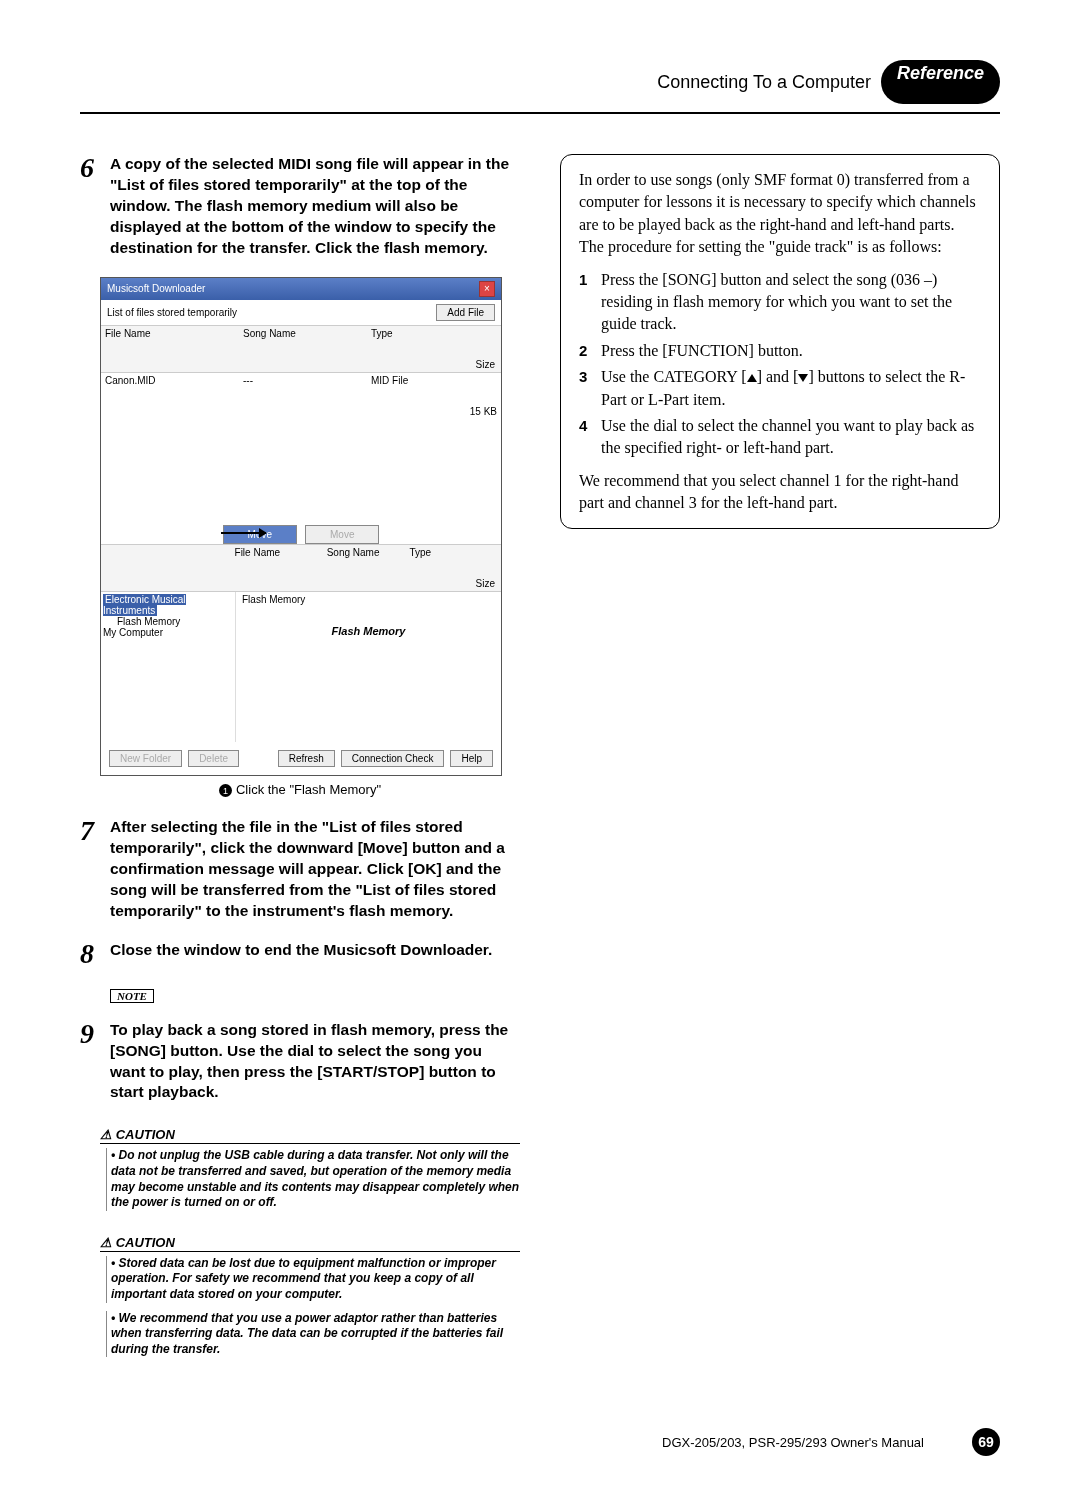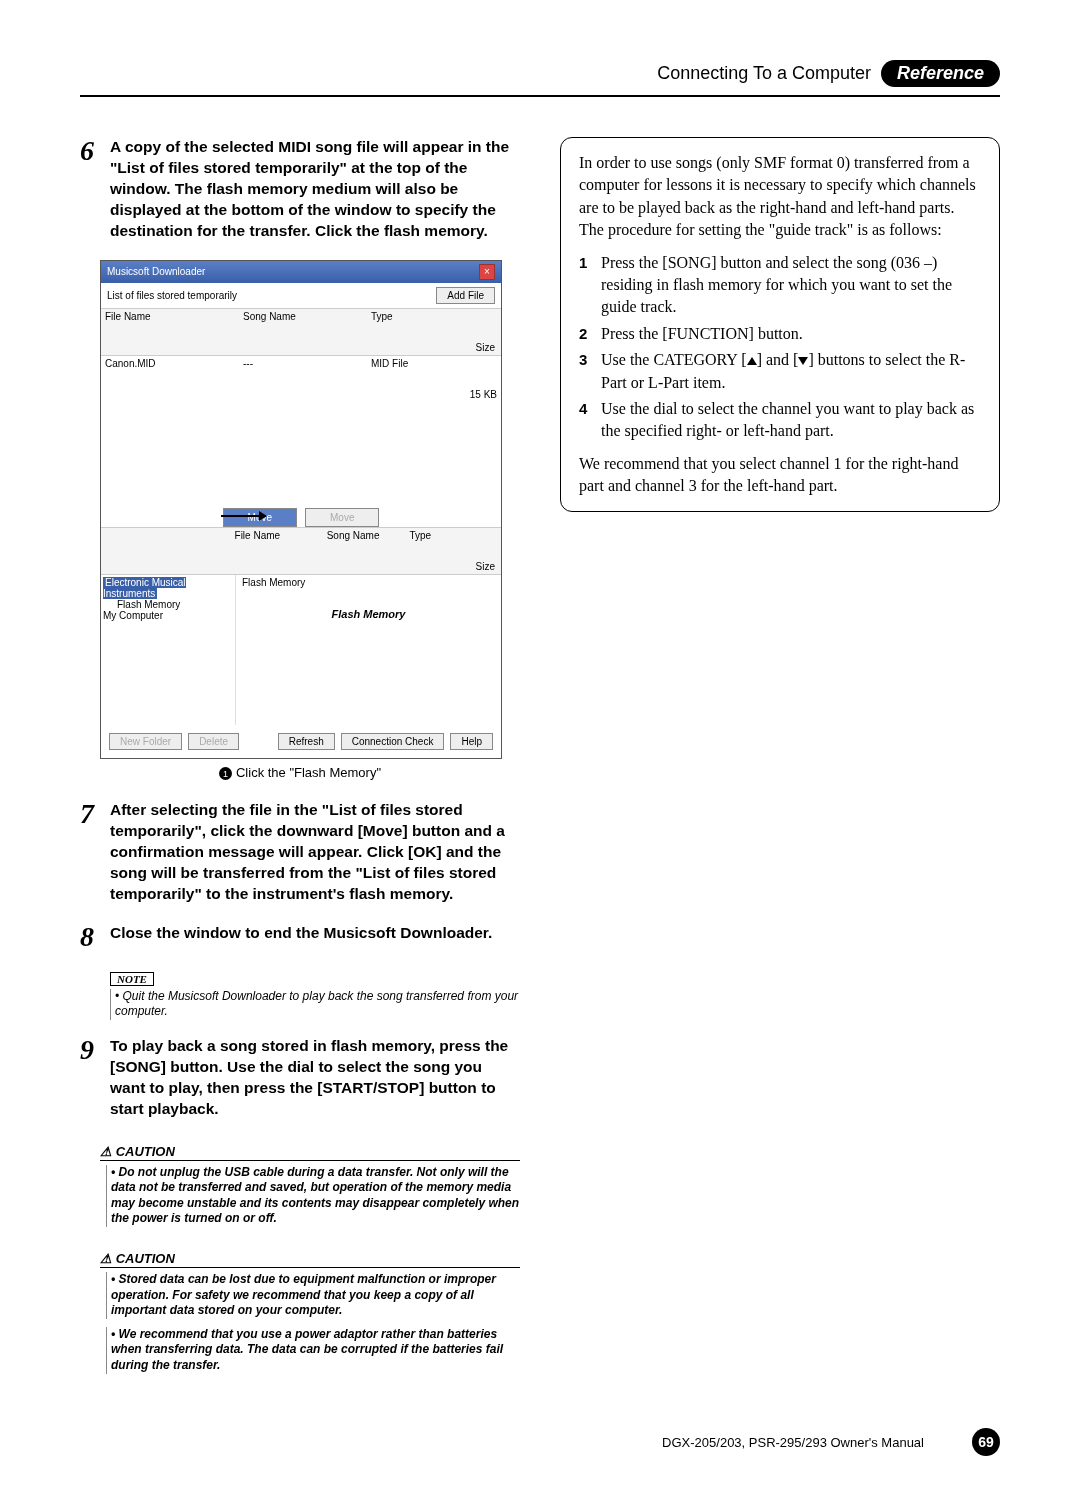--- a/index.html
+++ b/index.html
@@ -27,21 +27,21 @@
     justify-content: flex-end;
     align-items: center;
     gap: 10px;
   }
   .ref-pill {
     background: #000;
     color: #fff;
     font-style: italic;
     font-weight: bold;
     border-radius: 50px;
-    padding: 3px 16px 3px 16px;
+    padding: 3px 16px 20px 16px;
     font-size: 18px;
   }
   .columns {
     display: flex;
     gap: 40px;
   }
   .col {
     flex: 1;
   }
   .step {
@@ -217,21 +217,20 @@
         <div class="step-body">After selecting the file in the "List of files stored temporarily", click the downward [Move] button and a confirmation message will appear. Click [OK] and the song will be transferred from the "List of files stored temporarily" to the instrument's flash memory.</div>
       </div>
 
       <div class="step">
         <div class="step-num">8</div>
         <div class="step-body">Close the window to end the Musicsoft Downloader.</div>
       </div>
 
       <div class="note-box">
         <span class="note-label">NOTE</span>
-        <div class="note-text">• Quit the Musicsoft Downloader to play back the song transferred from your computer.</div>
       </div>
 
       <div class="step">
         <div class="step-num">9</div>
         <div class="step-body">To play back a song stored in flash memory, press the [SONG] button. Use the dial to select the song you want to play, then press the [START/STOP] button to start playback.</div>
       </div>
 
       <div class="caution-block">
         <div class="caution-head">
           <span class="warn-tri">⚠</span>

